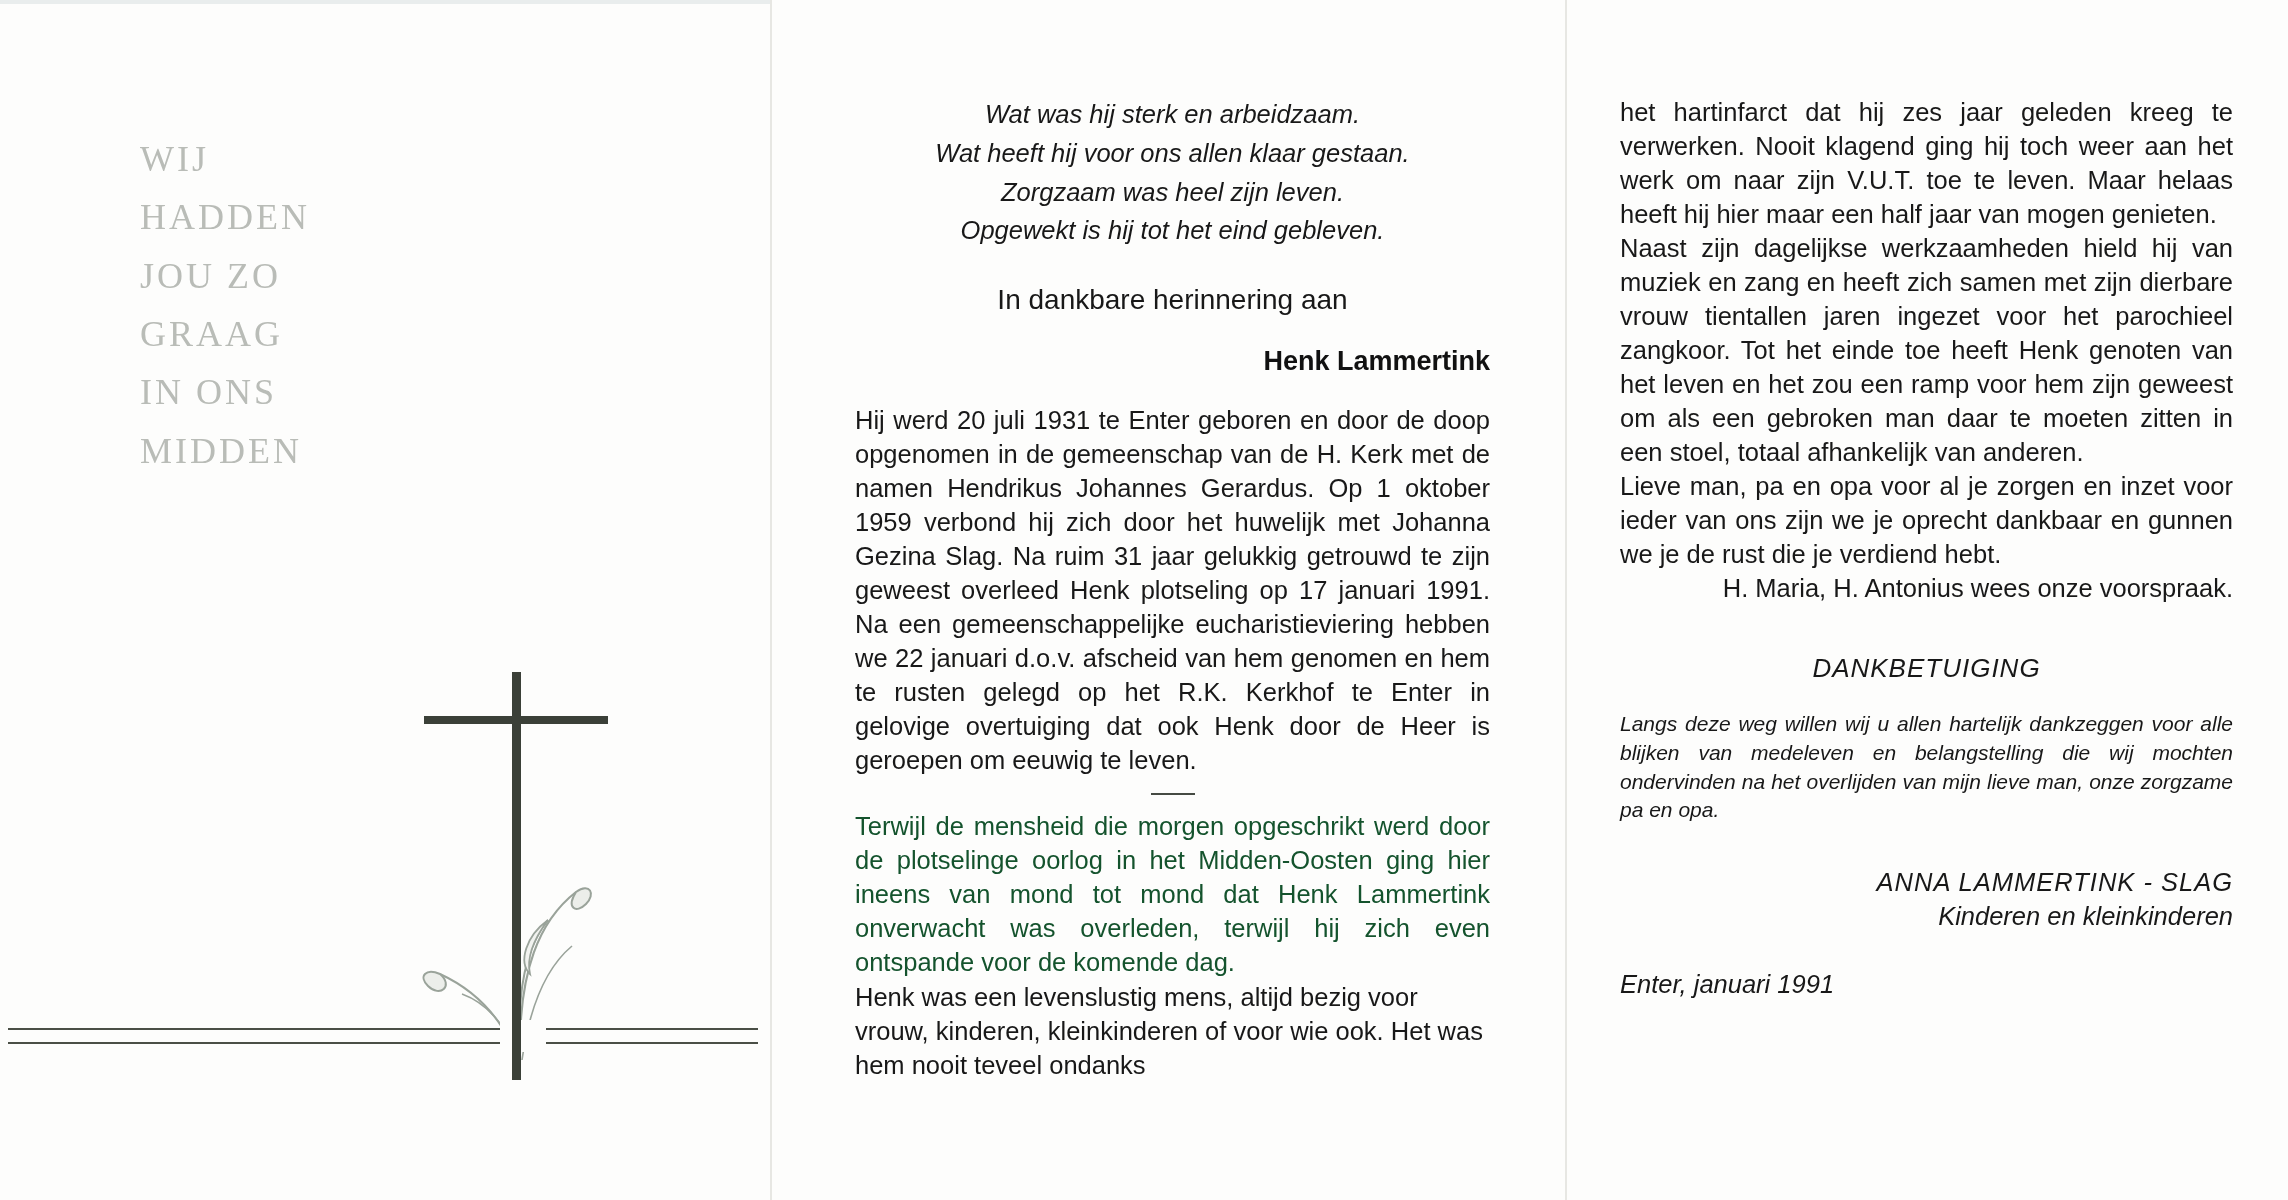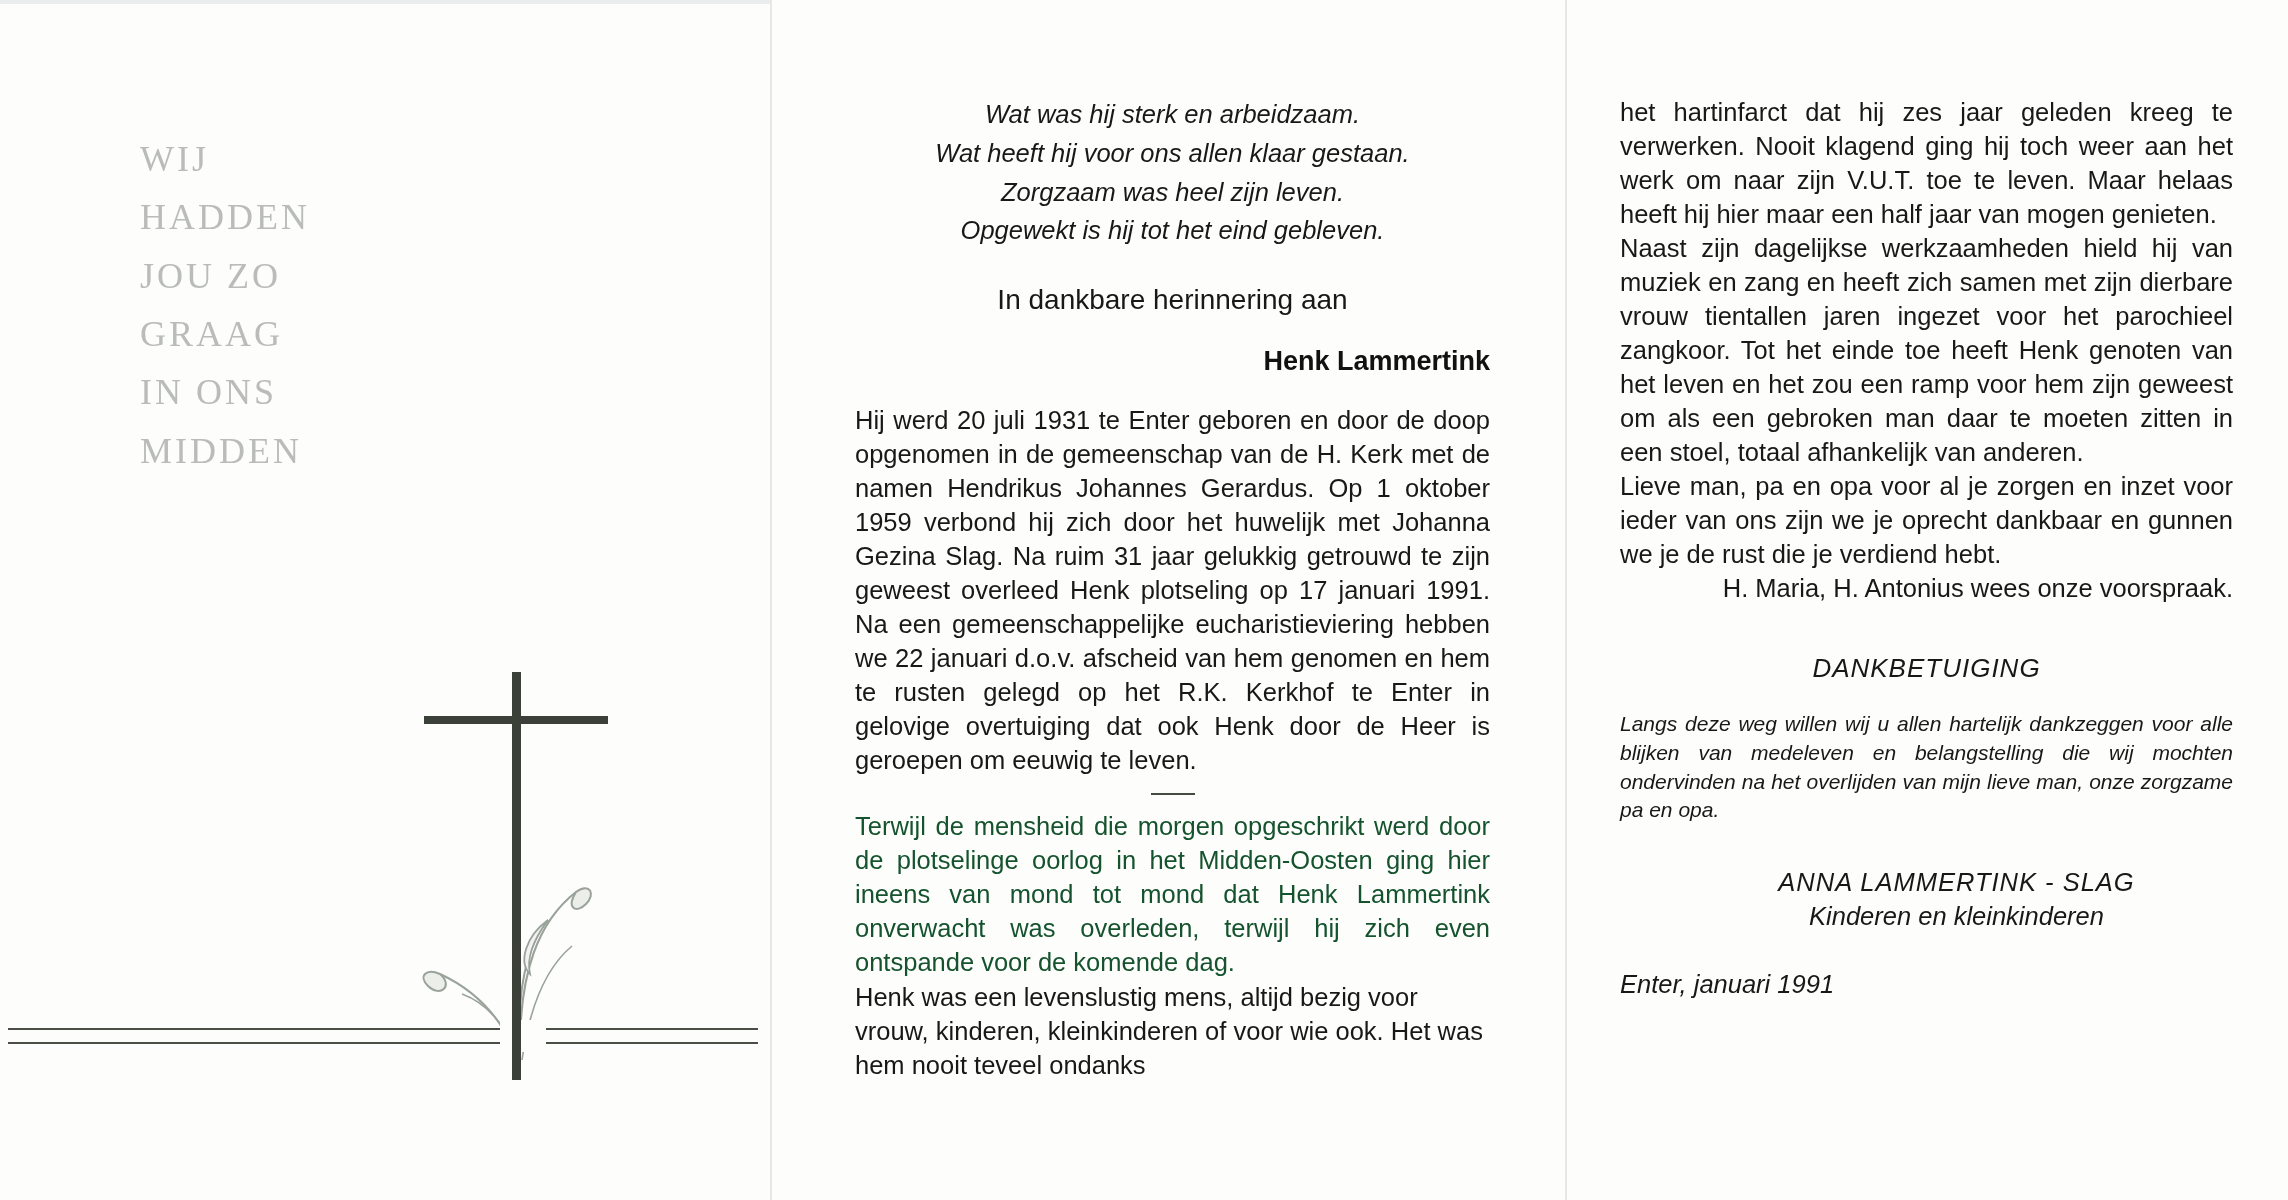--- a/index.html
+++ b/index.html
@@ -197,21 +197,21 @@
   .thanks-body {
     margin-top: 26px;
     text-align: justify;
     font-style: italic;
     font-size: 21px;
     line-height: 1.36;
     color: #181818;
   }
   .signature {
     margin-top: 40px;
-    text-align: center;
+    text-align: right;
     font-style: italic;
     font-size: 25.5px;
     line-height: 1.36;
     color: #181818;
     padding-left: 60px;
   }
   .signature .sig-name { letter-spacing: 1px; }
   .place-date {
     margin-top: 36px;
     text-align: left;

